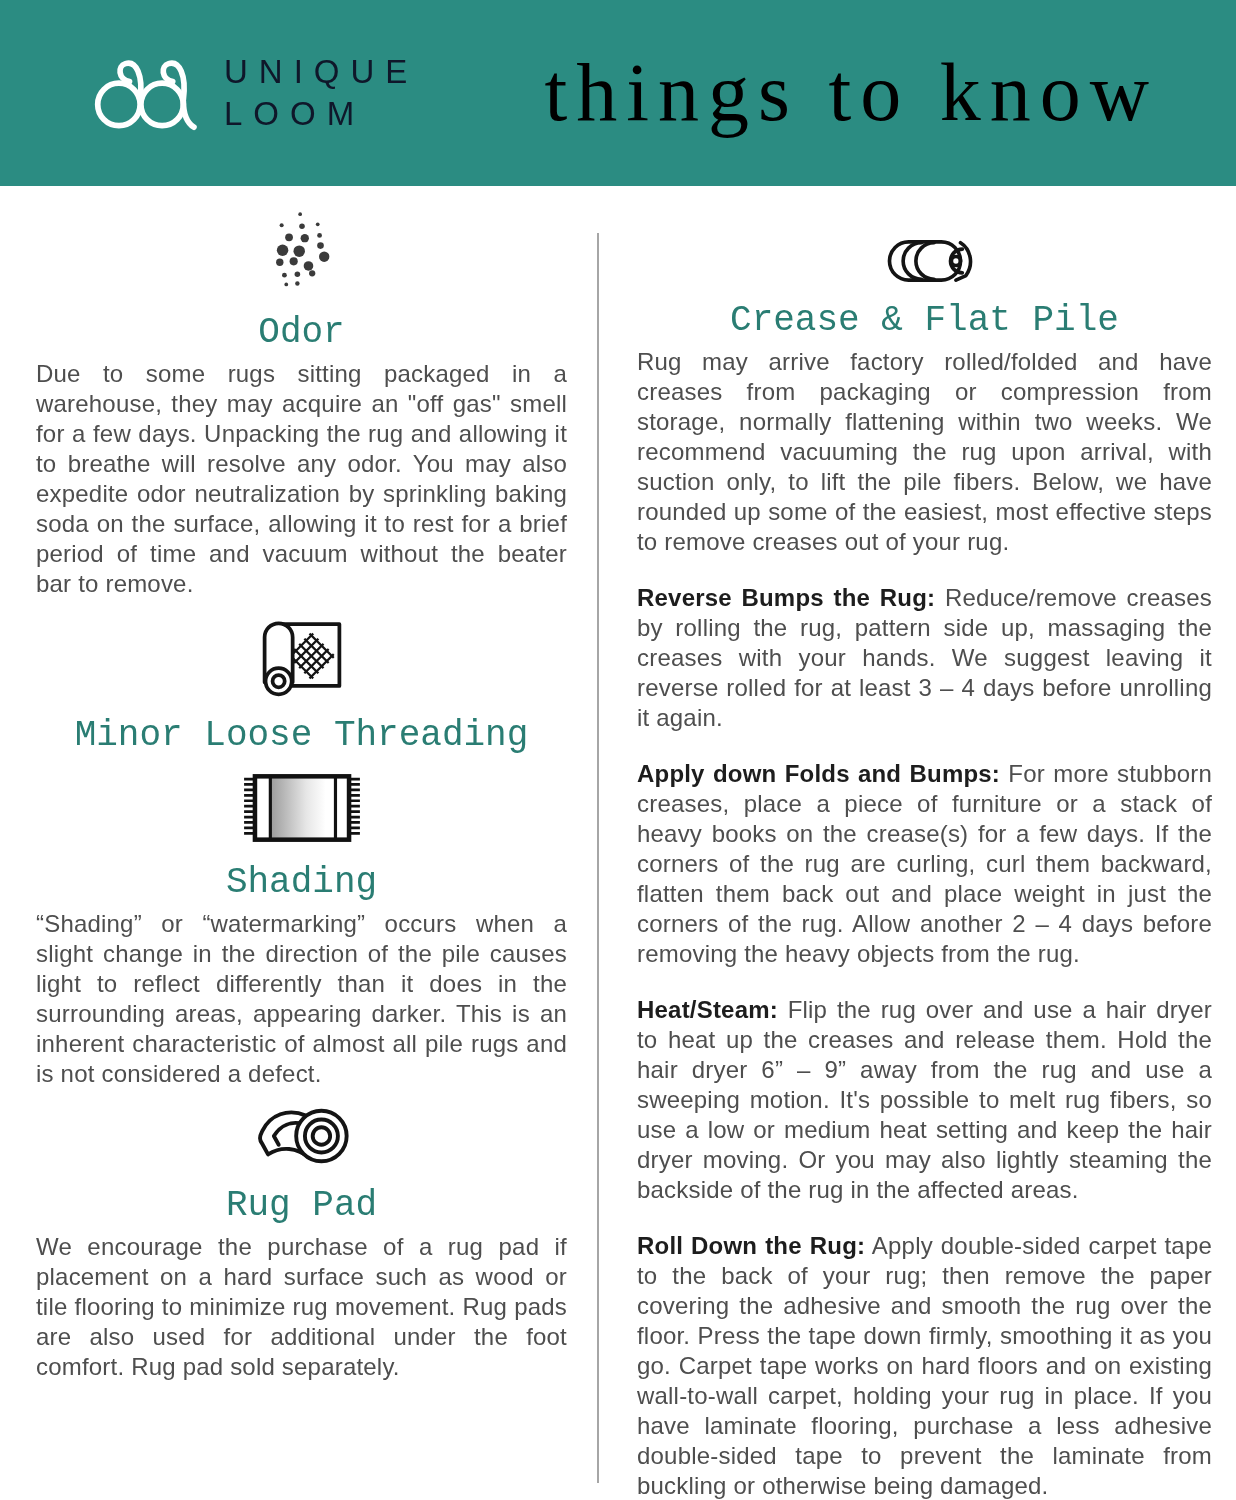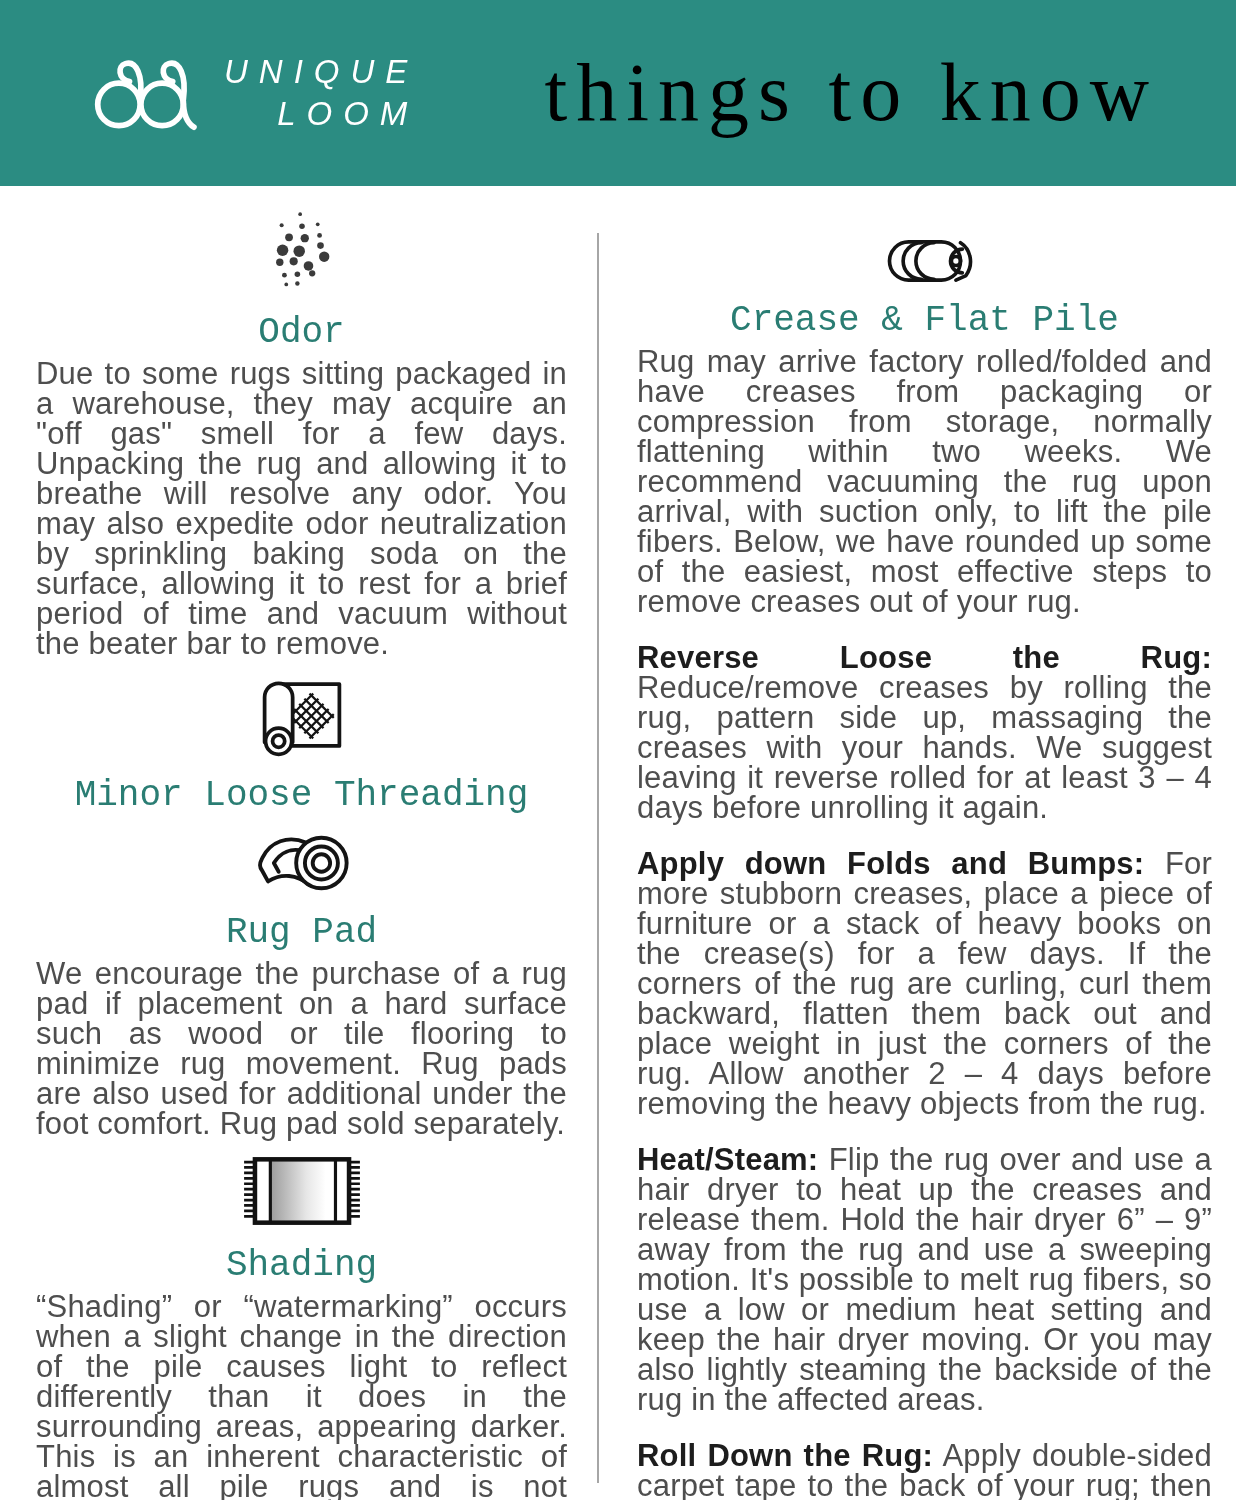--- a/index.html
+++ b/index.html
@@ -4,38 +4,38 @@
 <style>
   * { margin:0; padding:0; box-sizing:border-box; }
   body { background:#ffffff; font-family:"Liberation Sans", sans-serif; }
   .page { width:1236px; height:1500px; position:relative; background:#ffffff; overflow:hidden; }
 
   
   .header { height:186px; background:#2b8c82; display:flex; align-items:center;
             padding:0 78px 0 92px; }
   .logo { display:flex; align-items:center; gap:26px; }
   .logo-mark svg { display:block; }
-  .brand { color:#ffffff; font-size:33px; letter-spacing:11px; line-height:1.28;
-           text-align:right; font-weight:400;font-style:italic; }
+  .brand { color:#0f172a; font-size:33px; letter-spacing:11px; line-height:1.28;
+           text-align:left; font-weight:400; }
   .header-title { margin-left:auto; color:#000000; font-family:"Liberation Serif", serif;
                   font-size:82px; letter-spacing:9px; font-weight:400; white-space:nowrap; }
 
   
   .content { position:relative; display:flex; }
   .divider { position:absolute; top:47px; left:597px; width:2px; height:1250px;
              background:#a6a6a6; }
   .col-left  { width:597px; padding:24px 30px 0 36px; }
   .col-right { width:639px; padding:52px 24px 0 40px; }
 
   .sec { text-align:center; }
   .sec + .sec { margin-top:14px; }
   .icon-wrap { display:flex; justify-content:center; }
   .sec-heading { font-family:Liberation Mono, monospace; font-weight:400;
                  color:#2a7d73; font-size:36px; margin:16px 0 6px; }
-  .body-text { font-size:31px; line-height:30px; color:#4e4e4e;
+  .body-text { font-size:24px; line-height:30px; color:#4e4e4e;
                text-align:justify; letter-spacing:0.2px; }
   .tip { margin-top:26px; }
   .tip strong { color:#1d1d1d; font-weight:700; }
   svg.blackline { stroke:#141414; fill:none; stroke-linecap:round; stroke-linejoin:round; }
 </style>
 </head>
 <body>
 
 <div class="page">
 
@@ -107,71 +107,71 @@
             <path d="M10 74 V26 A15 15 0 0 1 40 26 V74" fill="#ffffff"></path>
             <circle cx="25" cy="73" r="14" fill="#ffffff"></circle>
             <circle cx="25" cy="73" r="6.5" fill="#ffffff"></circle>
           </svg>
         </div>
         <h2 class="sec-heading">Minor Loose Threading</h2>
       </div>
 
       <div class="sec">
         <div class="icon-wrap">
-          <svg class="blackline" viewBox="0 0 100 68" width="98" height="66" stroke-width="4">
-            <path d="M54 13 C36 5 17 12 9 29 C6 35 6 38 9 42 L15 53 C29 44 45 46 57 56" fill="#ffffff"></path>
-            <path d="M52 22 C39 18 28 23 21 34 L26 43"></path>
-            <circle cx="70" cy="34" r="26" fill="#ffffff"></circle>
-            <circle cx="70" cy="34" r="17" fill="#ffffff"></circle>
-            <circle cx="70" cy="34" r="9" fill="#ffffff"></circle>
-          </svg>
-        </div>
-        <h2 class="sec-heading">Rug Pad</h2>
-        <p class="body-text">We encourage the purchase of a rug pad if placement on a hard surface such as wood or tile flooring to minimize rug movement. Rug pads are also used for additional under the foot comfort. Rug pad sold separately.</p>
-      </div>
-
-      <div class="sec">
-        <div class="icon-wrap">
           <svg viewBox="0 0 132 84" width="120" height="76" fill="none" stroke="#111111">
             <defs>
               <linearGradient id="shadeGrad" x1="0" y1="0" x2="1" y2="0">
                 <stop offset="0" stop-color="#9b9b9b"></stop>
                 <stop offset="0.55" stop-color="#e6e6e6"></stop>
                 <stop offset="0.85" stop-color="#ffffff"></stop>
               </linearGradient>
             </defs>
             <path stroke-width="3" d="M2 10H13 M2 16H13 M2 22H13 M2 28H13 M2 34H13 M2 40H13 M2 46H13 M2 52H13 M2 58H13 M2 64H13 M2 70H13"></path>
             <path stroke-width="3" d="M119 10H130 M119 16H130 M119 22H130 M119 28H130 M119 34H130 M119 40H130 M119 46H130 M119 52H130 M119 58H130 M119 64H130 M119 70H130"></path>
             <rect x="31" y="9" width="72" height="66" fill="url(#shadeGrad)" stroke="none"></rect>
             <rect x="14" y="7" width="104" height="70" stroke-width="5"></rect>
             <path stroke-width="3.5" d="M31 7 V77 M103 7 V77"></path>
           </svg>
         </div>
         <h2 class="sec-heading">Shading</h2>
         <p class="body-text">“Shading” or “watermarking” occurs when a slight change in the direction of the pile causes light to reflect differently than it does in the surrounding areas, appearing darker. This is an inherent characteristic of almost all pile rugs and is not considered a defect.</p>
+      </div>
+
+      <div class="sec">
+        <div class="icon-wrap">
+          <svg class="blackline" viewBox="0 0 100 68" width="98" height="66" stroke-width="4">
+            <path d="M54 13 C36 5 17 12 9 29 C6 35 6 38 9 42 L15 53 C29 44 45 46 57 56" fill="#ffffff"></path>
+            <path d="M52 22 C39 18 28 23 21 34 L26 43"></path>
+            <circle cx="70" cy="34" r="26" fill="#ffffff"></circle>
+            <circle cx="70" cy="34" r="17" fill="#ffffff"></circle>
+            <circle cx="70" cy="34" r="9" fill="#ffffff"></circle>
+          </svg>
+        </div>
+        <h2 class="sec-heading">Rug Pad</h2>
+        <p class="body-text">We encourage the purchase of a rug pad if placement on a hard surface such as wood or tile flooring to minimize rug movement. Rug pads are also used for additional under the foot comfort. Rug pad sold separately.</p>
       </div>
     </div>
 
     <div class="col-right">
       <div class="sec">
         <div class="icon-wrap">
           <svg class="blackline" viewBox="0 0 112 50" width="102" height="46" stroke-width="4">
             <path d="M95 5 C106 12 110 28 101 41 L90 46"></path>
             <path d="M38 4 L74 4 A21 21 0 0 1 74 46 L38 46 A21 21 0 0 1 38 4" fill="#ffffff"></path>
             <path d="M52 5 A20 20 0 0 0 52 45"></path>
             <path d="M66 5 A20 20 0 0 0 66 45"></path>
             <path d="M97 12 A13 13 0 1 0 97 38"></path>
             <circle cx="90" cy="25" r="5"></circle>
           </svg>
         </div>
         <h2 class="sec-heading">Crease &amp; Flat Pile</h2>
         <p class="body-text">Rug may arrive factory rolled/folded and have creases from packaging or compression from storage, normally flattening within two weeks. We recommend vacuuming the rug upon arrival, with suction only, to lift the pile fibers. Below, we have rounded up some of the easiest, most effective steps to remove creases out of your rug.</p>
 
         <p class="body-text tip">
-          <strong>Reverse Loose the Rug:</strong>
+          <strong>Reverse Bumps the Rug:</strong>
           <span>Reduce/remove creases by rolling the rug, pattern side up, massaging the creases with your hands. We suggest leaving it reverse rolled for at least 3 – 4 days before unrolling it again.</span>
         </p>
 
         <p class="body-text tip">
           <strong>Apply down Folds and Bumps:</strong>
           <span>For more stubborn creases, place a piece of furniture or a stack of heavy books on the crease(s) for a few days. If the corners of the rug are curling, curl them backward, flatten them back out and place weight in just the corners of the rug. Allow another 2 – 4 days before removing the heavy objects from the rug.</span>
         </p>
 
         <p class="body-text tip">
           <strong>Heat/Steam:</strong>

